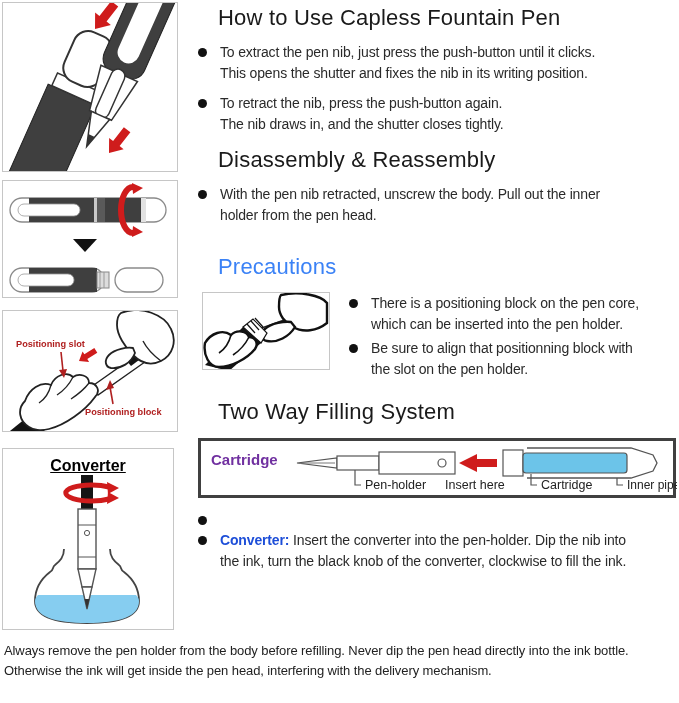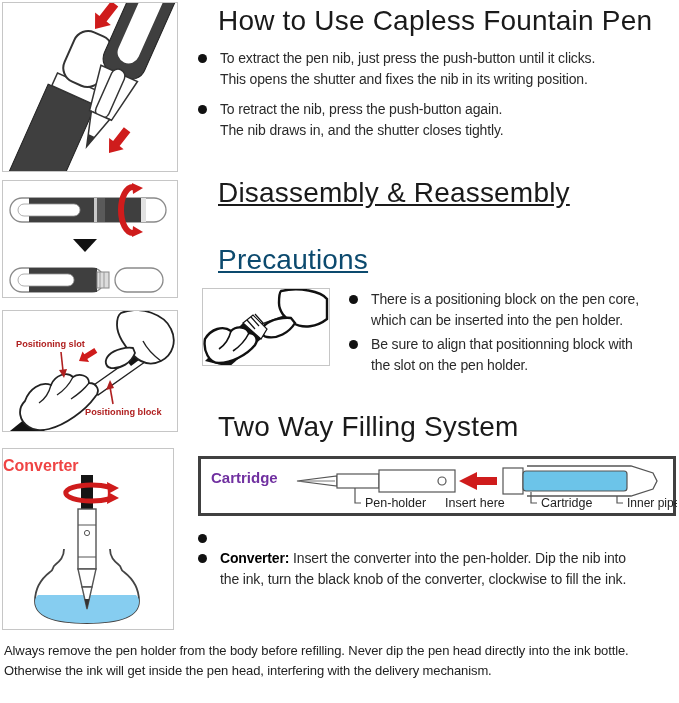--- a/index.html
+++ b/index.html
@@ -12,43 +12,43 @@
   .page { position: relative; width: 679px; height: 703px; overflow: hidden; background: #fff; }
   .main { display: flex; padding: 2px 0 0 2px; }
 
   
   .left-col { width: 178px; flex: none; }
   .illus { border: 1px solid #c6c6c6; background: #fff; overflow: hidden; }
   .illus-1 { width: 176px; height: 170px; margin-bottom: 8px; }
   .illus-2 { width: 176px; height: 118px; margin-bottom: 12px; }
   .illus-3 { width: 176px; height: 122px; margin-bottom: 16px; }
   .illus-4 { width: 172px; height: 182px; }
-  .conv-label { text-align: left; padding-top: 8px; font-size: 16px; font-weight: bold; color: #ef4444; }
+  .conv-label { text-align: center; padding-top: 8px; font-size: 16px; font-weight: bold; color: #000000; text-decoration: underline; }
 
   
   .right-col { flex: 1; padding-left: 16px; }
   .sec-title {
-    font-size: 28px; font-weight: 400; color: #1a1a1a;
+    font-size: 22px; font-weight: 400; color: #1a1a1a;
     margin-left: 22px; letter-spacing: 0.2px;
   }
   .sec-title.t1 { margin-top: 3px; }
-  .sec-title.t2 { margin-top: 36px; text-decoration: underline; }
-  .sec-title.red { color: #0c4a6e; margin-top: 35px; text-decoration: underline; }
-  .sec-title.t4 { margin-top: 32px; }
+  .sec-title.t2 { margin-top: 12px; }
+  .sec-title.red { color: #3b82f6; margin-top: 28px; }
+  .sec-title.t4 { margin-top: 16px; }
 
   .bullets { margin-top: 11px; }
   .bullet { display: flex; margin: 0 0 9px 2px; }
   .dot { width: 9px; height: 9px; border-radius: 50%; background: #111; margin: 6px 13px 0 0; flex: none; }
   .btext {
     font-size: 14px; line-height: 21px; white-space: pre-line;
     letter-spacing: -0.15px; color: #2a2a2a;
   }
   .btext b { letter-spacing: -0.15px; }
   .lbl-purple { color: #7030a0; font-weight: bold; }
-  .lbl-blue { color: #000000; font-weight: bold; }
+  .lbl-blue { color: #1d4ed8; font-weight: bold; }
 
   .prec-row { display: flex; margin: 12px 0 0 6px; }
   .prec-illus { width: 128px; height: 78px; border: 1px solid #c6c6c6; flex: none; margin-right: 17px; background: #fff; }
   .prec-bullets { padding-top: 1px; }
   .prec-bullets .bullet { margin-bottom: 3px; }
 
   .diagram {
     width: 478px; height: 60px; margin: 13px 0 0 2px;
     border: 3px solid #404040; position: relative; background: #fff;
   }
@@ -202,20 +202,25 @@
         </div>
         <div class="bullet">
           <span class="dot"></span>
           <div class="btext">To retract the nib, press the push-button again.
 The nib draws in, and the shutter closes tightly.</div>
         </div>
       </div>
 
       <div class="sec-title t2">Disassembly &amp; Reassembly</div>
       <div class="bullets">
+        <div class="bullet">
+          <span class="dot"></span>
+          <div class="btext">With the pen nib retracted, unscrew the body. Pull out the inner
+holder from the pen head.</div>
+        </div>
       </div>
 
       <div class="sec-title red">Precautions</div>
       <div class="prec-row">
         <div class="prec-illus">
           <svg width="126" height="76" viewBox="0 0 126 76">
             <polygon points="56,36 112,16 115,26 59,46" fill="#fff" stroke="#222" stroke-width="1.4"></polygon>
             <rect x="66" y="32" width="7" height="9" transform="rotate(-18 69 36)" fill="#151515"></rect>
             <g>
               <path d="M78,2 C96,-2 118,2 124,10 L124,30 C114,38 100,40 90,34 C82,30 76,22 76,14 C76,8 76,4 78,2 Z" fill="#fff" stroke="#111" stroke-width="2.4"></path>

